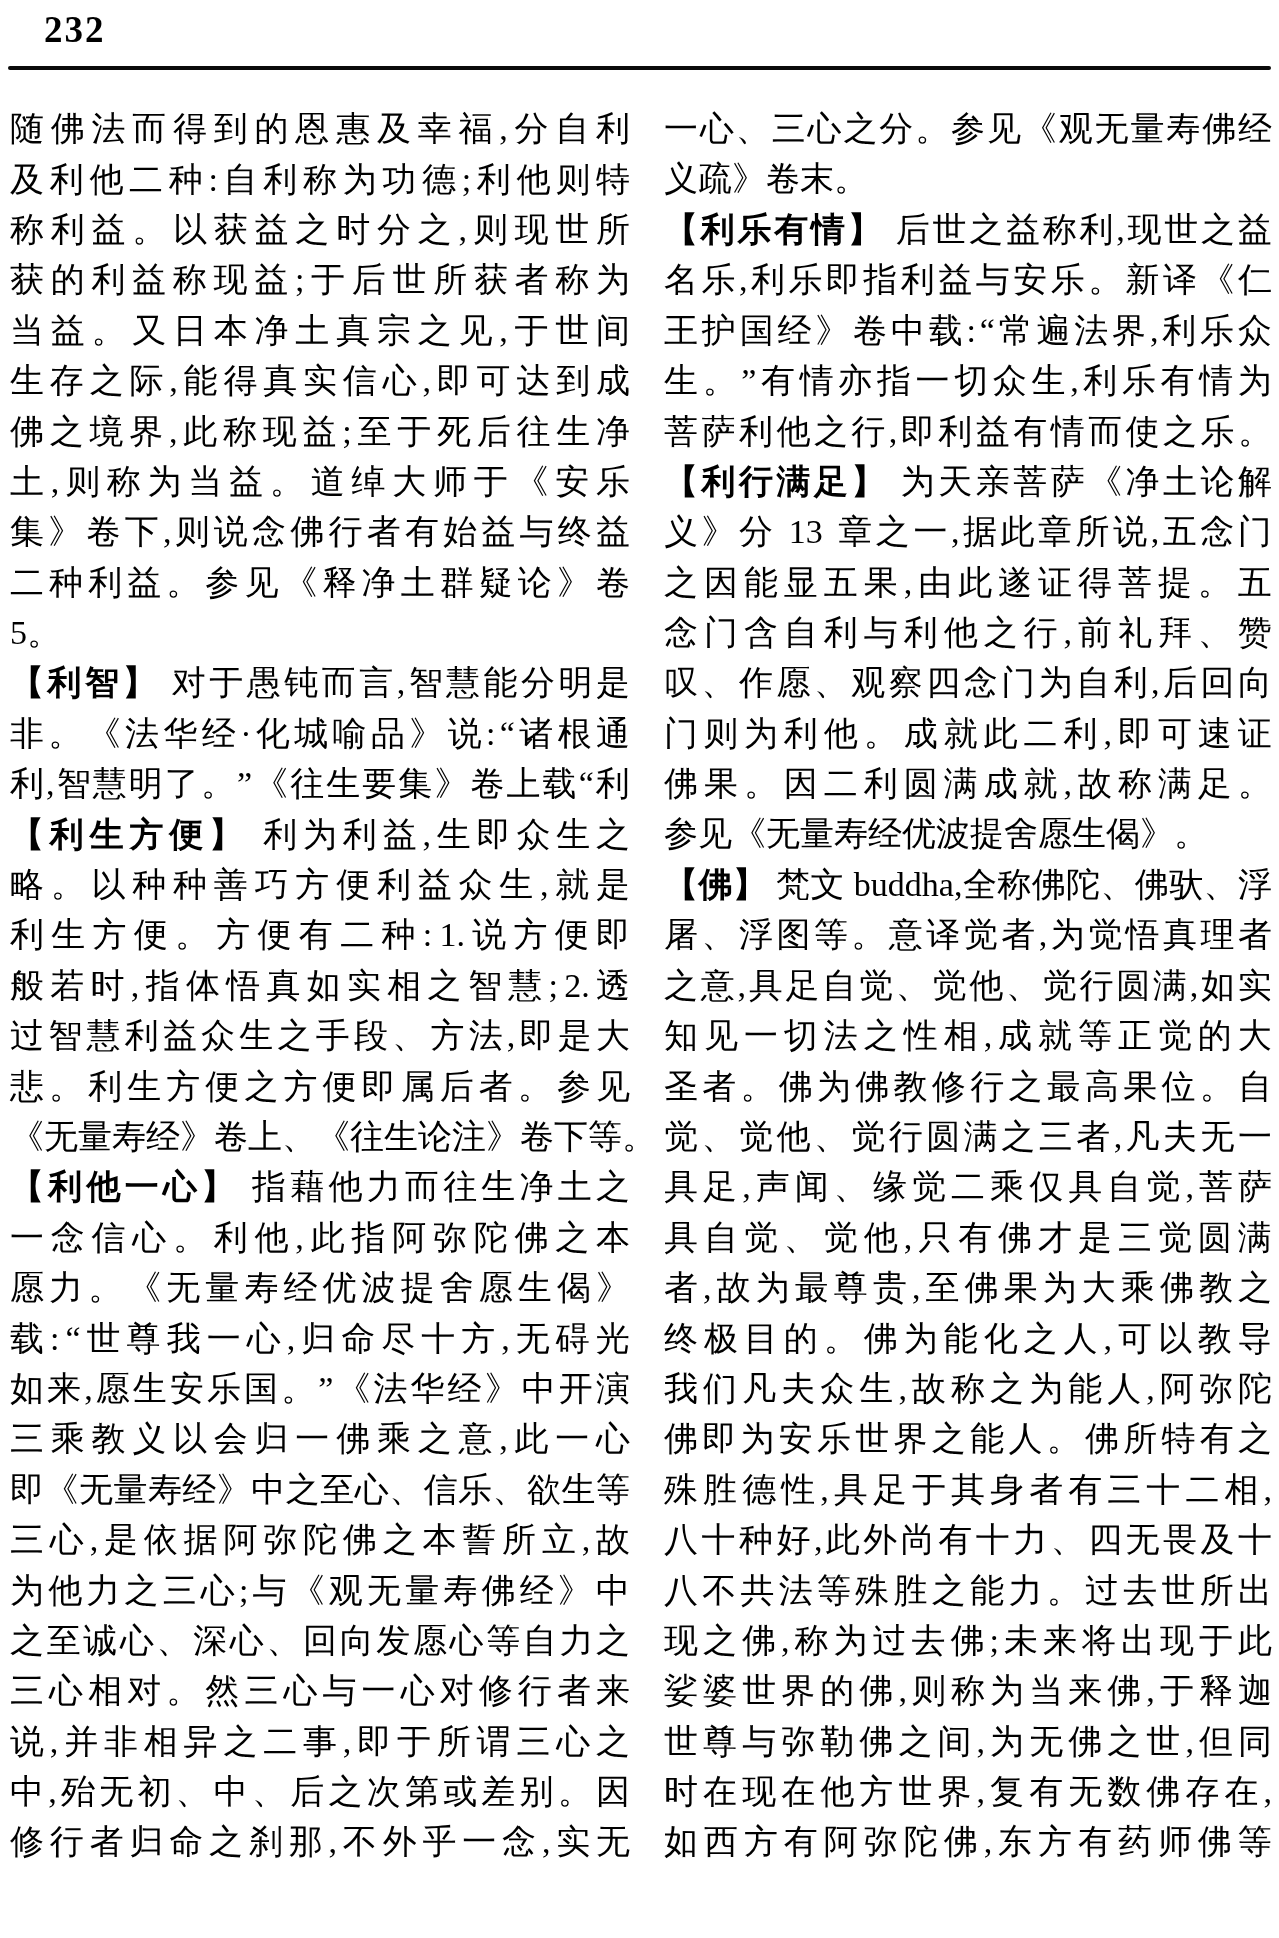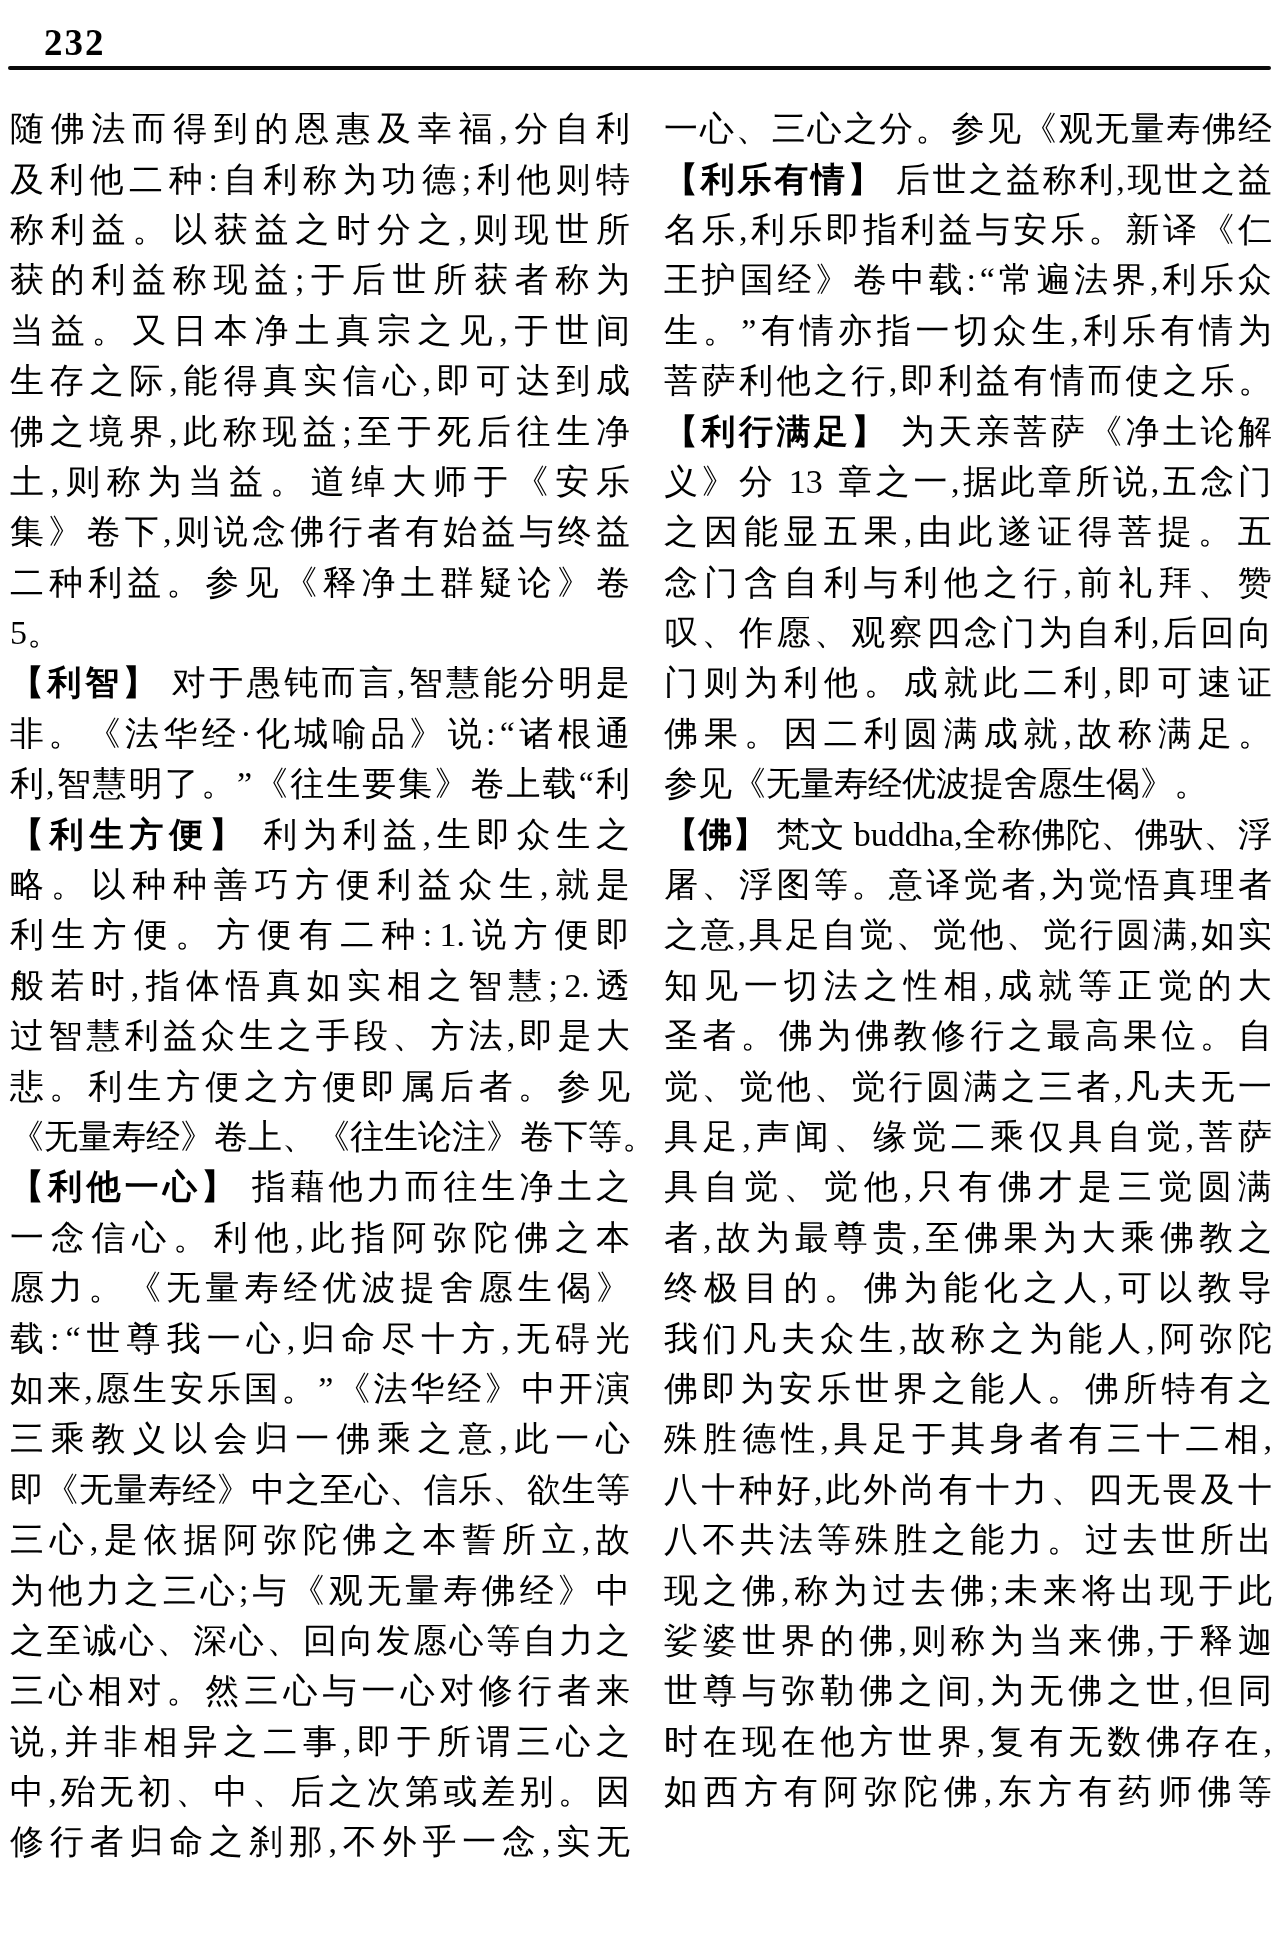--- a/index.html
+++ b/index.html
@@ -9,21 +9,21 @@
   }
   #page{
     position:relative;
     width:1279px;height:1938px;
     background:#ffffff;
     color:#000;
     overflow:hidden;
     margin:0 auto;
   }
   
-  #header{position:absolute;top:13px;left:0;width:100%;height:70px;}
+  #header{position:absolute;top:0;left:0;width:100%;height:70px;}
   #page-num{
     position:absolute;left:44px;top:8px;
     font-size:37px;font-weight:bold;letter-spacing:2px;
   }
   #book-title{
     position:absolute;left:0;right:0;top:8px;
     text-align:center;
     font-size:38px;font-weight:bold;letter-spacing:5px;
   }
   #header-rule{
@@ -717,20 +717,21 @@
         <span>参</span>
         <span>见</span>
         <span>《</span>
         <span>观</span>
         <span>无</span>
         <span>量</span>
         <span>寿</span>
         <span>佛</span>
         <span>经</span>
       </div>
+      <div class="line end"><span>义</span><span>疏</span><span>》</span><span>卷</span><span>末</span><span>。</span></div>
       <div class="line">
         <span class="hw">【</span>
         <span class="hw">利</span>
         <span class="hw">乐</span>
         <span class="hw">有</span>
         <span class="hw">情</span>
         <span class="hw">】</span>
         <span> </span>
         <span>后</span>
         <span>世</span>

